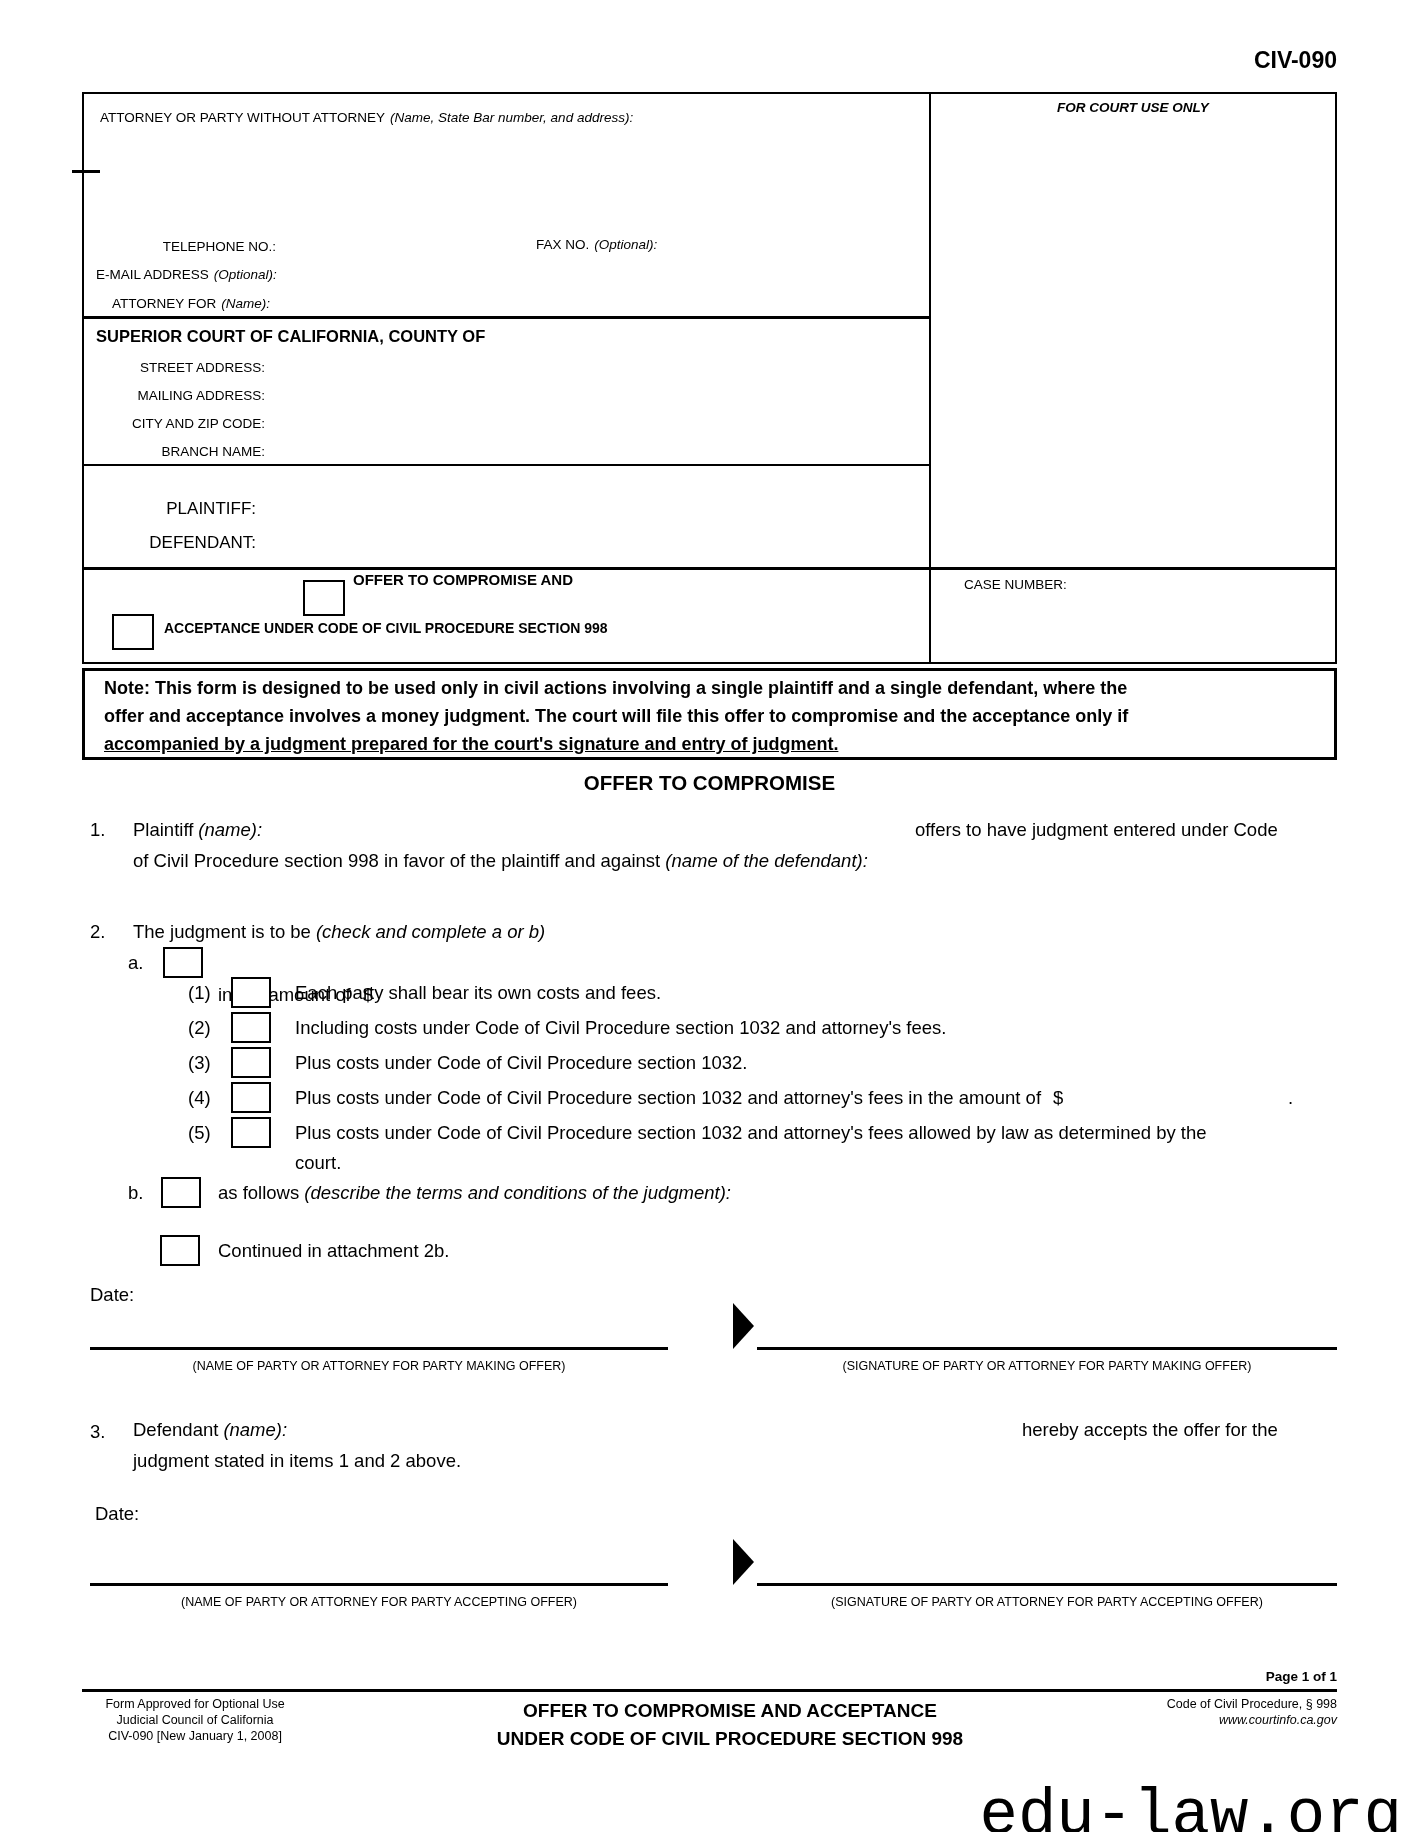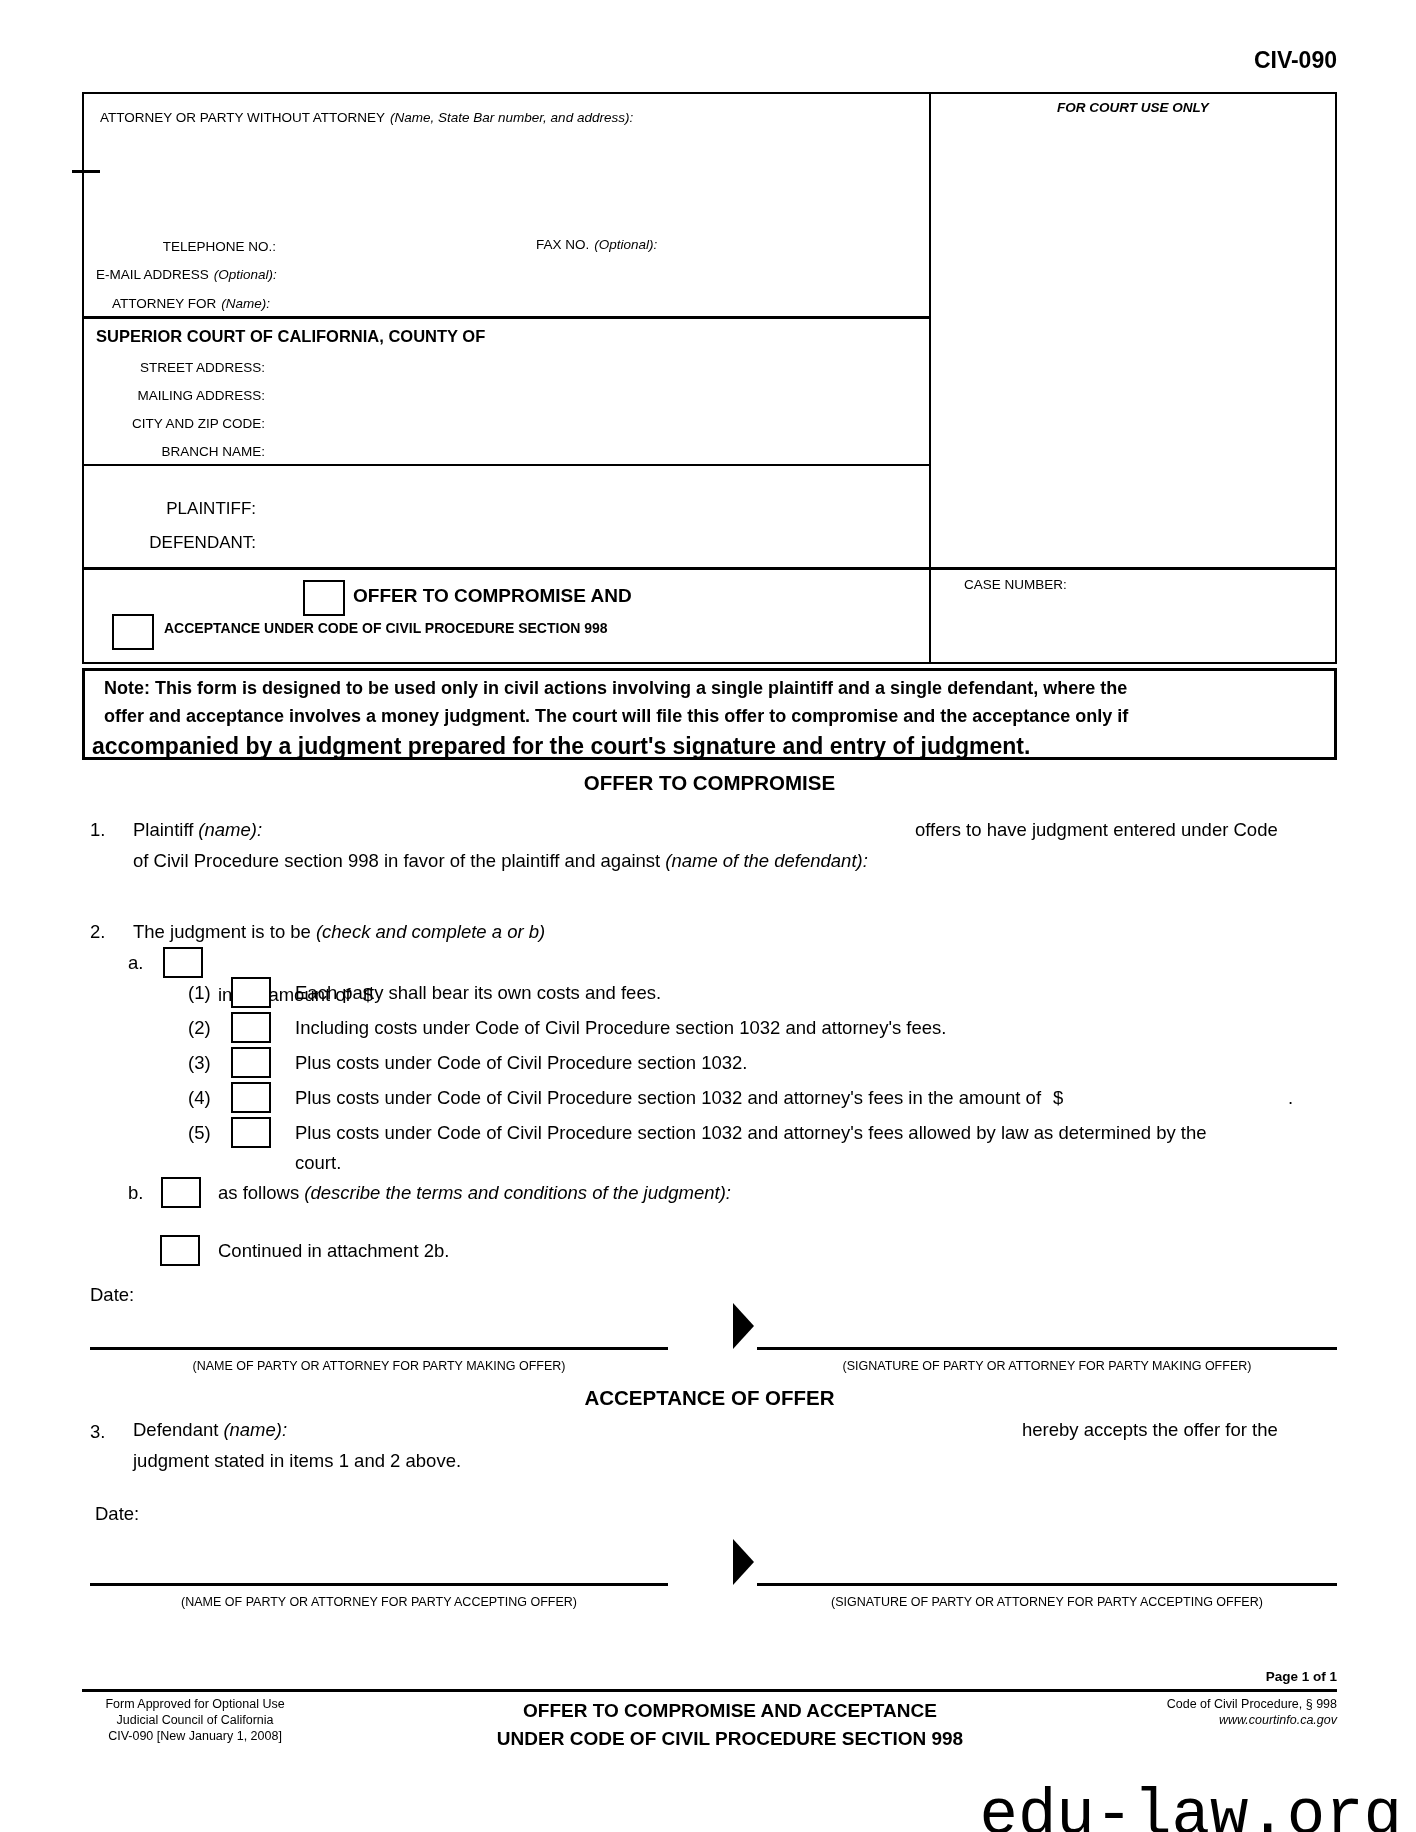--- a/index.html
+++ b/index.html
@@ -75,29 +75,29 @@
   <div class="abs sm rgt" style="left:100px; top:444px; width:165px;">BRANCH NAME:</div>
 
   <div class="rule" style="left:82px; top:464px; width:847px; height:2px;"></div>
 
   <div class="abs rgt" style="left:100px; top:499px; width:156px; font-size:17px;">PLAINTIFF:</div>
   <div class="abs rgt" style="left:100px; top:533px; width:156px; font-size:17px;">DEFENDANT:</div>
 
   <div class="rule" style="left:82px; top:567px; width:1255px; height:3px;"></div>
 
   <div class="checkbox" style="left:303px; top:580px; width:42px; height:36px;"></div>
-  <div class="abs b" style="left:353px; top:585px; font-size:19px;">OFFER TO COMPROMISE AND</div>
+  <div class="abs b" style="left:353px; top:572px; font-size:15px;">OFFER TO COMPROMISE AND</div>
   <div class="checkbox" style="left:112px; top:614px; width:42px; height:36px;"></div>
   <div class="abs b" style="left:164px; top:621px; font-size:14px;">ACCEPTANCE UNDER CODE OF CIVIL PROCEDURE SECTION 998</div>
   <div class="abs sm" style="left:964px; top:577px;">CASE NUMBER:</div>
 
   <div class="box" style="left:82px; top:668px; width:1255px; height:92px; border-width:3px;"></div>
   <div class="abs b" style="left:104px; top:678px; font-size:18px;">Note: This form is designed to be used only in civil actions involving a single plaintiff and a single defendant, where the</div>
   <div class="abs b" style="left:104px; top:706px; font-size:18px;">offer and acceptance involves a money judgment. The court will file this offer to compromise and the acceptance only if</div>
-  <div class="abs b" style="left:92px; top:734px; font-size:23px;">accompanied by a judgment prepared for the court's signature and entry of judgment.</div>
+  <div class="abs b" style="left:104px; top:734px; font-size:18px;text-decoration:underline;">accompanied by a judgment prepared for the court's signature and entry of judgment.</div>
 
   <div class="abs b ctr" style="left:82px; top:772px; width:1255px; font-size:20.5px;">OFFER TO COMPROMISE</div>
 
   <div class="abs body-txt" style="left:90px; top:820px;">1.</div>
   <div class="abs body-txt" style="left:133px; top:820px;">
     <span>Plaintiff</span><span class="it sp">(name):</span>
   </div>
   <div class="abs body-txt" style="left:915px; top:820px;">offers to have judgment entered under Code</div>
   <div class="abs body-txt" style="left:133px; top:851px;">
     <span>of Civil Procedure section 998 in favor of the plaintiff and against</span><span class="it sp">(name of the defendant):</span>
@@ -148,21 +148,20 @@
   <div class="abs body-txt" style="left:218px; top:1241px;">Continued in attachment 2b.</div>
 
   <div class="abs body-txt" style="left:90px; top:1285px;">Date:</div>
 
   <div class="rule" style="left:90px; top:1347px; width:578px; height:3px;"></div>
   <div class="arrow" style="left:733px; top:1303px;"></div>
   <div class="rule" style="left:757px; top:1347px; width:580px; height:3px;"></div>
   <div class="abs cap ctr" style="left:90px; top:1359px; width:578px;">(NAME OF PARTY OR ATTORNEY FOR PARTY MAKING OFFER)</div>
   <div class="abs cap ctr" style="left:757px; top:1359px; width:580px;">(SIGNATURE OF PARTY OR ATTORNEY FOR PARTY MAKING OFFER)</div>
 
-  <div class="abs b ctr" style="left:82px; top:1387px; width:1255px; font-size:20.5px;">ACCEPTANCE OF OFFER</div>
 
   <div class="abs body-txt" style="left:90px; top:1422px;">3.</div>
   <div class="abs body-txt" style="left:133px; top:1420px;">
     <span>Defendant</span><span class="it sp">(name):</span>
   </div>
   <div class="abs body-txt" style="left:1022px; top:1420px;">hereby accepts the offer for the</div>
   <div class="abs body-txt" style="left:133px; top:1451px;">judgment stated in items 1 and 2 above.</div>
 
   <div class="abs body-txt" style="left:95px; top:1504px;">Date:</div>
 

